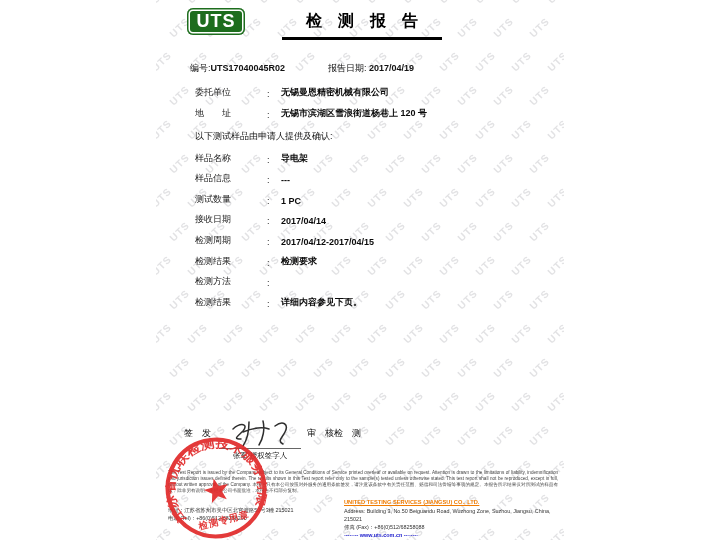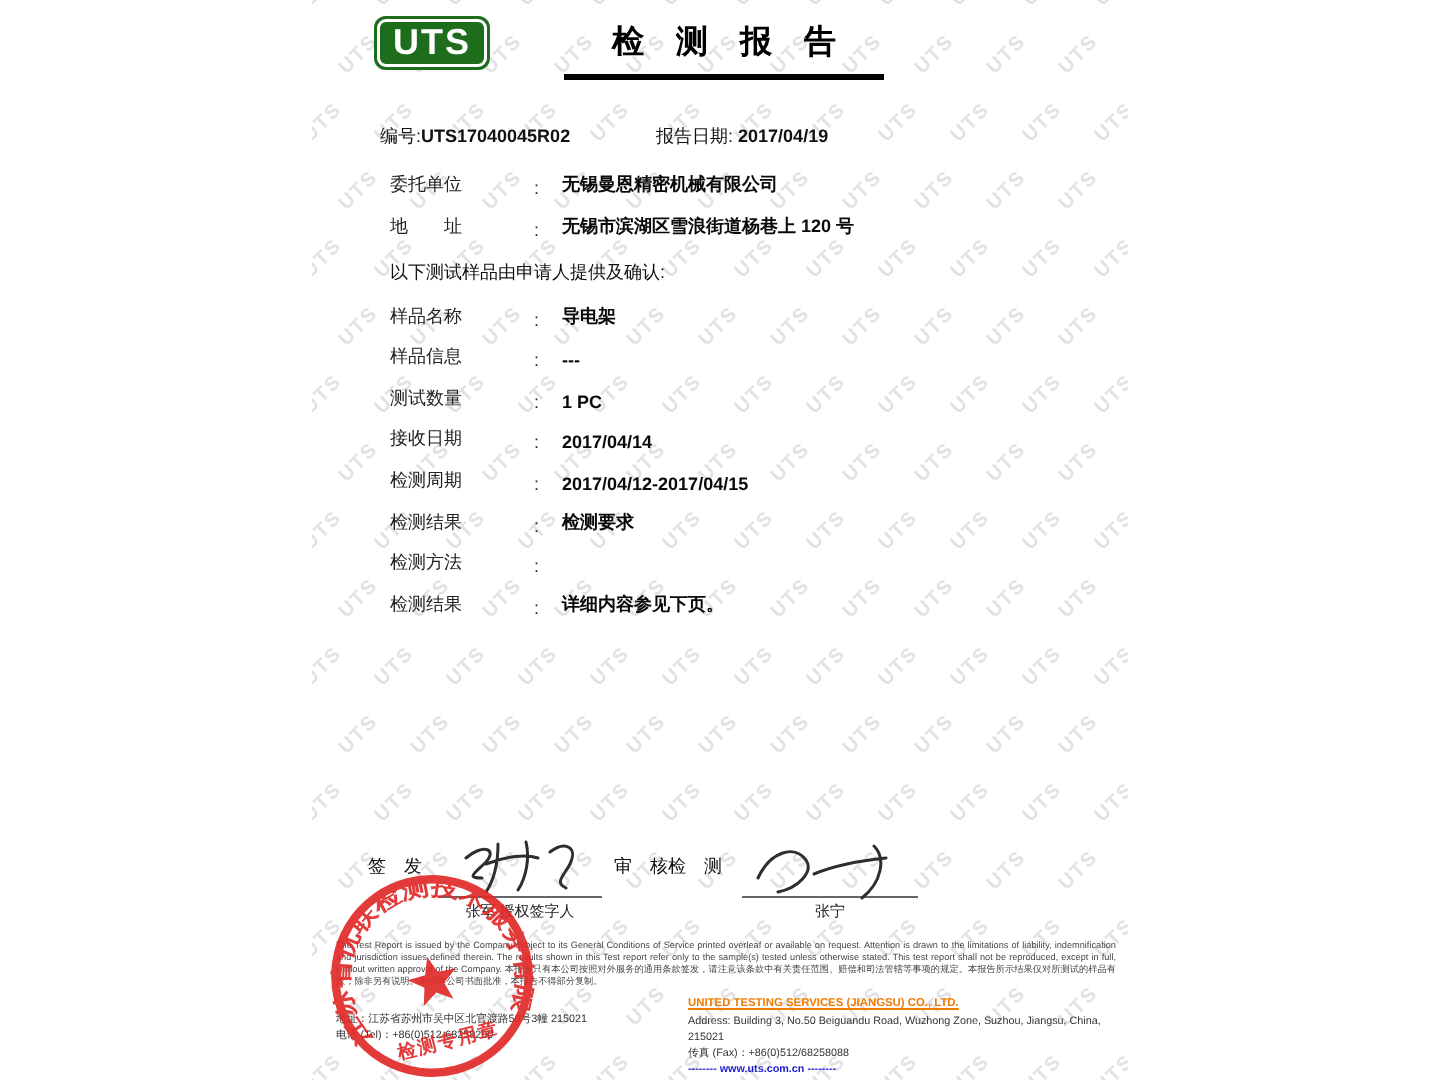--- a/index.html
+++ b/index.html
@@ -339,26 +339,20 @@
       <span class="sig-box b1">
         <svg class="sig-svg" width="82" height="36" viewBox="0 0 82 36">
           <path d="M14,14 c8,-7 16,-5 10,2 c-6,6 -10,8 -2,8 M30,7 c0,10 -2,18 -6,24 M24,17 c10,-4 20,-5 26,-3 M44,6 c2,8 0,18 -4,24 M56,11 c8,-6 14,-2 10,6 c-3,6 -8,9 -2,12" fill="none" stroke="#2e2e2e" stroke-width="1.5" stroke-linecap="round"></path>
         </svg>
         <span class="sig-name" style="top:39px;">张军 授权签字人</span>
       </span>
 
       <span class="sig-label">审　核</span>
 
       <span class="sig-label">检　测</span>
-      <span class="sig-box b3">
-        <svg class="sig-svg" width="88" height="36" viewBox="0 0 88 36">
-          <path d="M8,24 c6,-13 18,-17 24,-9 c4,6 -4,14 -14,16 M36,22 c12,-5 26,-7 36,-8 M66,8 c6,6 4,18 -6,26" fill="none" stroke="#2e2e2e" stroke-width="1.5" stroke-linecap="round"></path>
-        </svg>
-        <span class="sig-name" style="top:39px;">张宁</span>
-      </span>
     </div>
 
 
     <div class="disc">
       <span>The Test Report is issued by the Company subject to its General Conditions of Service printed overleaf or available on request. Attention is drawn to the limitations of liability, indemnification and jurisdiction issues defined therein. The results shown in this Test report refer only to the sample(s) tested unless otherwise stated. This test report shall not be reproduced, except in full, without written approval of the Company.</span>
       <span>本报告只有本公司按照对外服务的通用条款签发，请注意该条款中有关责任范围、赔偿和司法管辖等事项的规定。本报告所示结果仅对所测试的样品有效，除非另有说明。未经本公司书面批准，本报告不得部分复制。</span>
     </div>
 
     <div class="foot-left">
       <div>地址：江苏省苏州市吴中区北官渡路50号3幢  215021</div>

